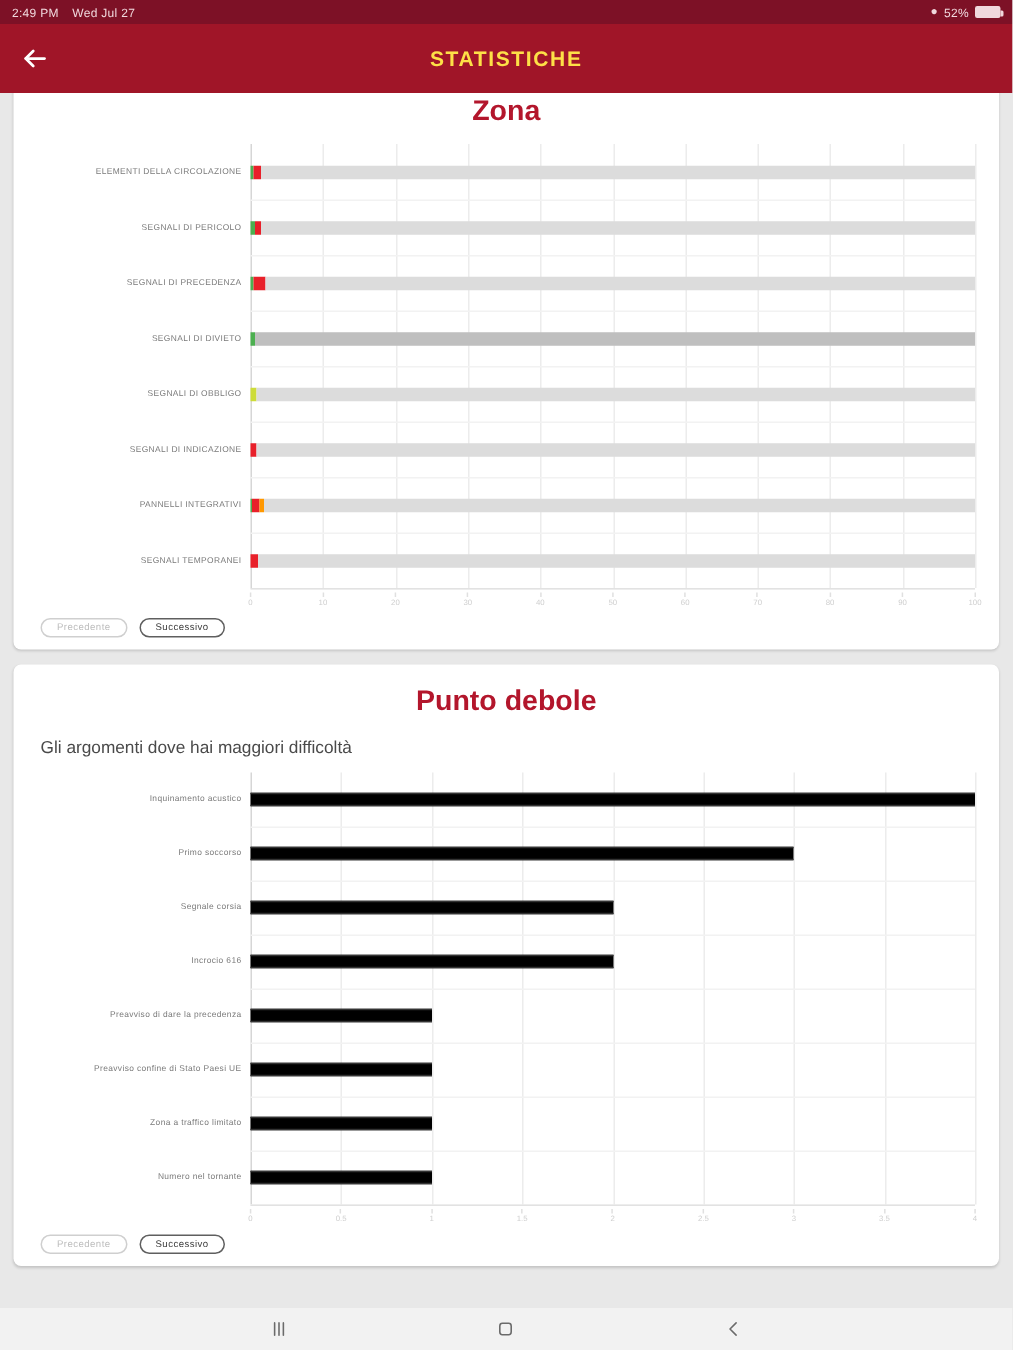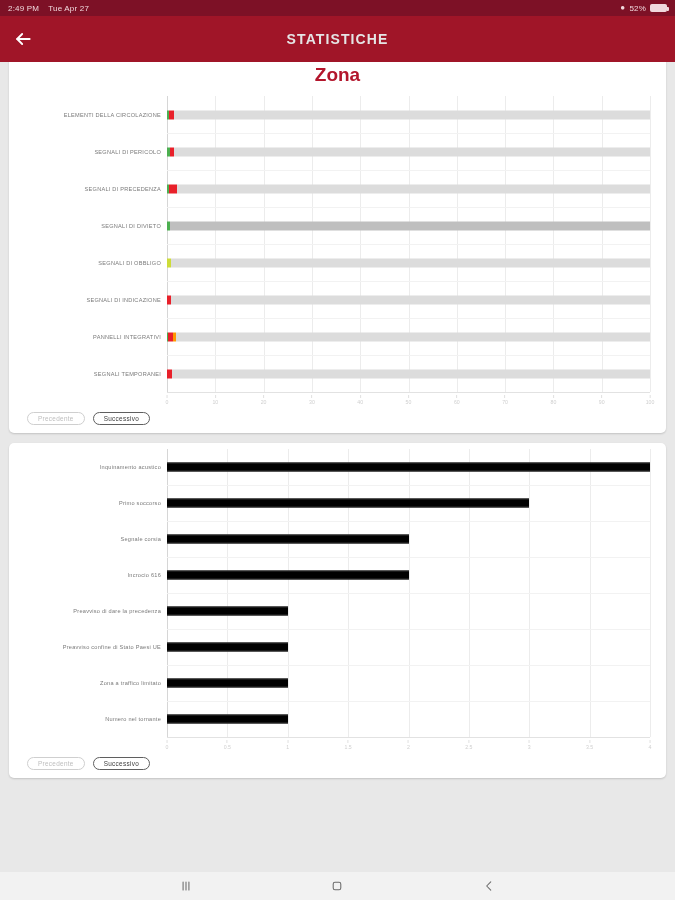--- a/index.html
+++ b/index.html
@@ -34,21 +34,21 @@
     height: 46px; background: #a01528; color: #fff;
     display: flex; align-items: center; position: relative;
   }
   .back-btn {
     width: 46px; height: 46px; display: flex; align-items: center;
     justify-content: center; cursor: pointer;
   }
   .back-btn svg { width: 20px; height: 20px; }
   .appbar-title {
     position: absolute; left: 0; right: 0; text-align: center;
-    font-size: 14px; font-weight: bold; letter-spacing: 1.1px; color: #e5e5e5;
+    font-size: 14px; font-weight: bold; letter-spacing: 1.1px; color: #fde047;
   }
 
   
   .scroll {
     position: absolute; top: 62px; bottom: 28px; left: 0; right: 0;
     background: #e8e8e8; padding: 0 9px 8px 9px; overflow: hidden;
   }
 
   .card {
     background: #fff; border-radius: 5px; margin-bottom: 10px;
@@ -138,21 +138,21 @@
   .navicon svg { width: 14px; height: 14px; }
 </style>
 </head>
 <body>
 
 <div id="app">
 
   <div class="statusbar">
     <div class="sb-left">
       <span>2:49 PM</span>
-      <span>Tue Apr 27</span>
+      <span>Wed Jul 27</span>
     </div>
     <div class="sb-right">
       <span class="wifi-glyph">●</span>
       <span>52%</span>
       <span class="battery"></span>
     </div>
   </div>
 
   <div class="appbar">
     <div class="back-btn">
@@ -285,20 +285,22 @@
             <div class="xt" style="left: 100%;"><span class="tick"></span>100</div>
           </div>
         </div>
       <div class="navbtns">
         <div class="pill">Precedente</div>
         <div class="pill enabled">Successivo</div>
       </div>
     </div>
 
     <div class="card">
+      <div class="card-title">Punto debole</div>
+      <div class="card-sub">Gli argomenti dove hai maggiori difficoltà</div>
       <div class="chart" id="chart2" style="--labw: 148px;">
           <div class="plot">
             <div class="grid" style="--labw: 148px;">
               <div class="gl axis" style="left: 0%;"></div>
               <div class="gl" style="left: 12.5%;"></div>
               <div class="gl" style="left: 25%;"></div>
               <div class="gl" style="left: 37.5%;"></div>
               <div class="gl" style="left: 50%;"></div>
               <div class="gl" style="left: 62.5%;"></div>
               <div class="gl" style="left: 75%;"></div>

